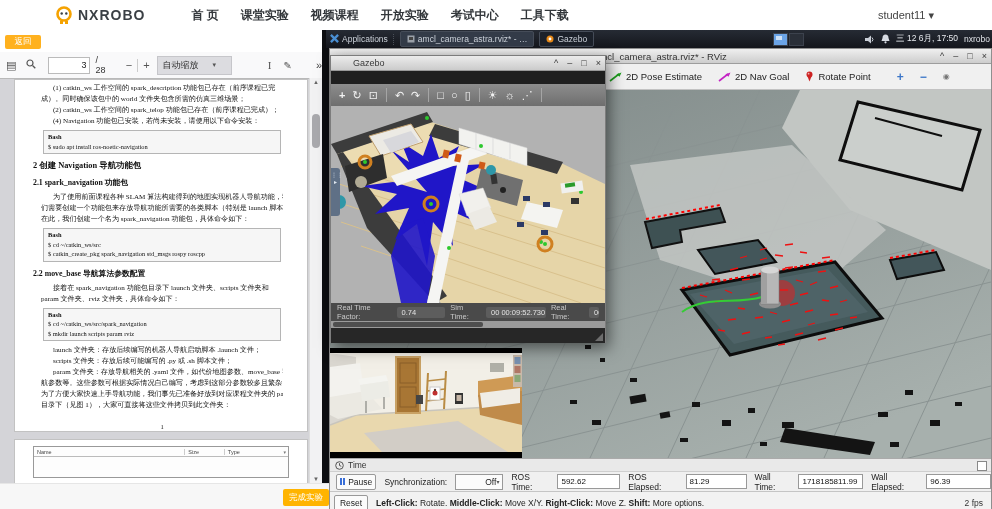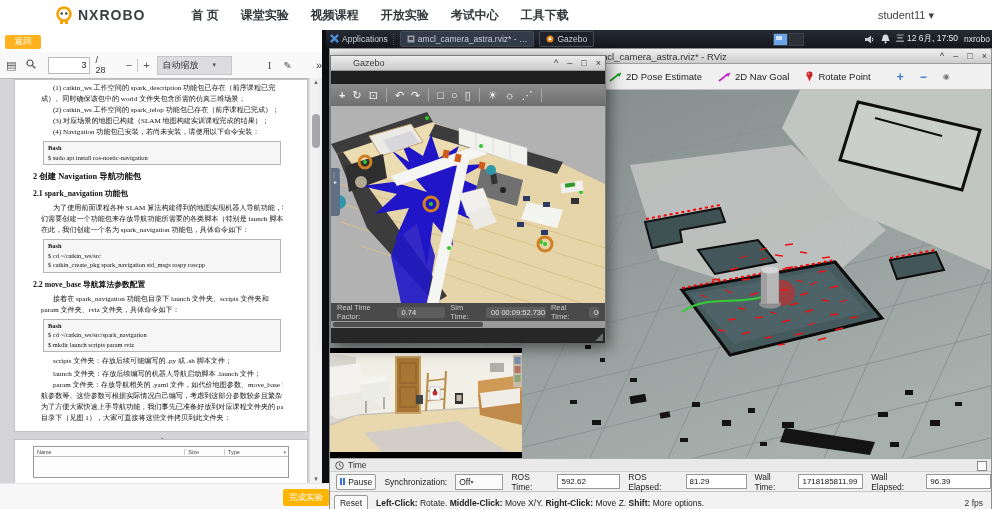--- a/index.html
+++ b/index.html
@@ -91,21 +91,21 @@
   .tphead{height:12px;background:#e9e9e9;border-bottom:1px solid #cfcfcf;display:flex;align-items:center;gap:4px;
           font-size:8.5px;color:#333;padding-left:5px;position:relative;}
   .tpbox{position:absolute;right:4px;top:2px;width:8px;height:8px;border:1px solid #888;background:#fff;}
   .tpctrl{height:19px;display:flex;align-items:center;gap:8px;padding-left:6px;font-size:8.5px;color:#222;}
   .btn{border:1px solid #999;background:#fbfbfb;border-radius:2px;display:flex;align-items:center;justify-content:center;
        cursor:pointer;}
   .pausebtn{width:42px;height:14px;gap:3px;font-size:8.5px;text-align:center;}
   .pbars{display:flex;gap:1px;}
   .pbars i{width:2px;height:7px;background:#3a6fd8;}
   .selbox{width:44px;height:14px;border:1px solid #999;background:#fbfbfb;display:flex;align-items:center;
-          justify-content:flex-start;padding:0 3px;font-size:8.5px;cursor:pointer;}
+          justify-content:flex-end;padding:0 3px;font-size:8.5px;cursor:pointer;}
   .fld{height:13px;border:1px solid #999;background:#fff;font-size:8px;display:flex;align-items:center;padding:0 3px;color:#111;}
   .rvstatus{height:21px;background:#f2f2f2;border-top:1px solid #c5c5c5;display:flex;align-items:center;gap:8px;
             font-size:8.5px;color:#222;padding:0 8px 0 4px;}
   .resetbtn{width:32px;height:14px;font-size:8.5px;}
   .helptext b{font-weight:bold;}
   .fps{margin-left:auto;color:#333;}
 
   
   .gazebo{left:330px;top:55px;width:276px;height:288px;z-index:5;border:1px solid #7d7d7d;box-sizing:border-box;
           box-shadow:3px 5px 14px rgba(0,0,0,.5);background:#2a2a2a;}
@@ -182,21 +182,20 @@
       <span class="ptb" style="margin-left:12px;font-size:10px;">✎</span>
       <span class="ptb" style="margin-left:24px;font-size:11px;color:#444;">»</span>
     </div>
 
     <div class="docarea">
       <div class="page p1">
         <div class="doc">
           <div class="ln ind">(1) catkin_ws 工作空间的 spark_description 功能包已存在（前序课程已完</div>
           <div class="ln">成）。同时确保该包中的 world 文件夹包含所需的仿真三维场景；</div>
           <div class="ln ind">(2) catkin_ws 工作空间的 spark_telop 功能包已存在（前序课程已完成）；</div>
-          <div class="ln ind">(3) 对应场景的地图已构建（SLAM 地图构建实训课程完成的结果）；</div>
           <div class="ln ind">(4) Navigation 功能包已安装，若尚未安装，请使用以下命令安装：</div>
           <div class="codeblk">
             <div class="codetitle">Bash</div>
             <div>$ sudo apt install ros-noetic-navigation</div>
           </div>
           <div class="h2a">2 创建 Navigation 导航功能包</div>
           <div class="h2b">2.1 spark_navigation 功能包</div>
           <div class="ln ind">为了使用前面课程各种 SLAM 算法构建得到的地图实现机器人导航功能，我</div>
           <div class="ln">们需要创建一个功能包来存放导航功能所需要的各类脚本（特别是 launch 脚本）。</div>
           <div class="ln">在此，我们创建一个名为 spark_navigation 功能包，具体命令如下：</div>
@@ -206,22 +205,22 @@
             <div>$ catkin_create_pkg spark_navigation std_msgs rospy roscpp</div>
           </div>
           <div class="h2b">2.2 move_base 导航算法参数配置</div>
           <div class="ln ind">接着在 spark_navigation 功能包目录下 launch 文件夹、scripts 文件夹和</div>
           <div class="ln">param 文件夹、rviz 文件夹，具体命令如下：</div>
           <div class="codeblk">
             <div class="codetitle">Bash</div>
             <div>$ cd ~/catkin_ws/src/spark_navigation</div>
             <div>$ mkdir launch scripts param rviz</div>
           </div>
+          <div class="ln ind" style="margin-top:2px;">launch 文件夹：存放后续编写的机器人导航启动脚本 .launch 文件；</div>
           <div class="ln ind">scripts 文件夹：存放后续可能编写的 .py 或 .sh 脚本文件；</div>
-          <div class="ln ind" style="margin-top:2px;">launch 文件夹：存放后续编写的机器人导航启动脚本 .launch 文件；</div>
           <div class="ln ind">param 文件夹：存放导航相关的 .yaml 文件，如代价地图参数、move_base 导</div>
           <div class="ln">航参数等。这些参数可根据实际情况自己编写，考虑到这部分参数较多且繁杂，</div>
           <div class="ln">为了方便大家快速上手导航功能，我们事先已准备好放到对应课程文件夹的 param</div>
           <div class="ln">目录下（见图 1），大家可直接将这些文件拷贝到此文件夹：</div>
           <div class="pgnum">1</div>
         </div>
       </div>
       <div class="page p2">
         <div class="shot">
           <div class="hdr">

